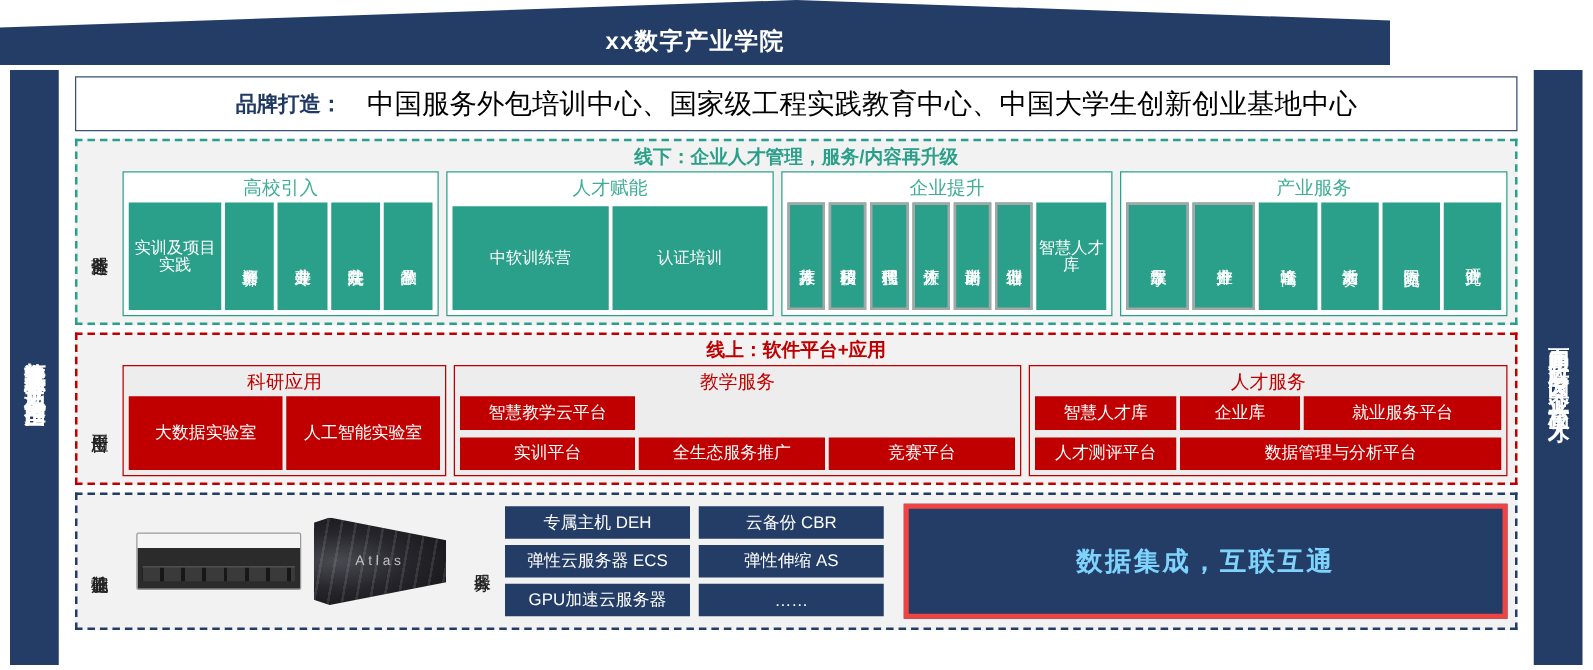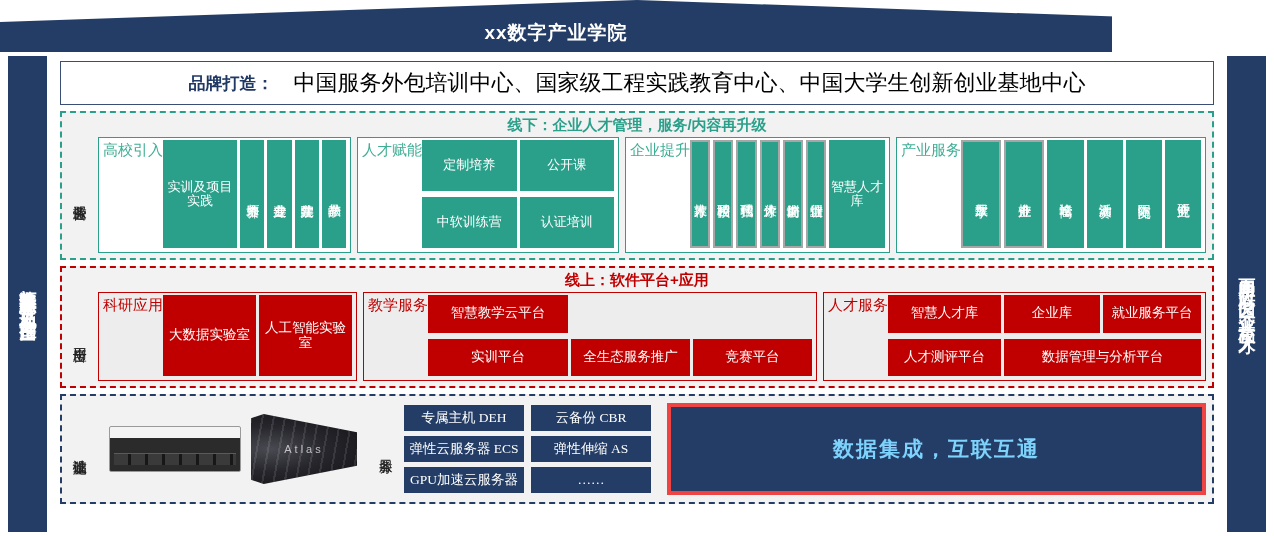--- a/index.html
+++ b/index.html
@@ -68,21 +68,21 @@
 
   
   .vlabel {
     writing-mode: vertical-rl; text-orientation: upright;
     font-size: 14px; line-height: 1.05; color: #222;
     display: flex; align-items: center; justify-content: center;
     width: 24px; flex: 0 0 24px; letter-spacing: 0px; white-space: nowrap;
   }
 
   
-  .group { border: 1px solid; display: flex; flex-direction: row; padding: 2px 4px 4px 4px; }
+  .group { border: 1px solid; display: flex; flex-direction: column; padding: 2px 4px 4px 4px; }
   .group.green { border-color: #2AA08A; background: #ffffff; }
   .group.red   { border-color: #C00000; background: #EDEDED; }
   .group-title { text-align: center; font-size: 15px; padding: 1px 0 2px 0; }
   .group.green > .group-title { color: #3FAE95; }
   .group.red   > .group-title { color: #C00000; }
 
   .tiles { display: flex; gap: 3px; flex: 1 1 auto; }
   .trow { display: flex; gap: 3px; width: 100%; flex: 1 1 0; }
 
   .tile {
@@ -120,22 +120,22 @@
   }
   .atlas-word {
     position: relative; color: #d8d8dc; font-size: 11px; letter-spacing: 3px;
     font-family: "Liberation Sans", sans-serif; opacity: .85;
   }
 
   .cloud-tiles { display: flex; gap: 7px; }
   .cloud-col { display: flex; flex-direction: column; gap: 5px; }
   .cloud-tile {
     background: #243D66; color: #fff; font-size: 13.5px;
-    width: 120px; height: 26px;
-    display: flex; align-items: center; justify-content: center; font-family: Liberation Serif, serif;
+    width: 148px; height: 26px;
+    display: flex; align-items: center; justify-content: center;
   }
   .integration {
     flex: 1 1 auto; margin-left: 10px; height: 92px;
     background: #243D66; color: #7dd3fc; border: 4px solid #ef4444;
     display: flex; align-items: center; justify-content: center;
     font-size: 21px; font-weight: bold; letter-spacing: 2px;
   }
 </style>
 </head>
 <body>
@@ -187,24 +187,20 @@
             <div class="tile green vert" style="flex:1">师资培养</div>
             <div class="tile green vert" style="flex:1">共建专业</div>
             <div class="tile green vert" style="flex:1">共建学院</div>
             <div class="tile green vert" style="flex:1">教学产品</div>
           </div>
         </div>
 
         <div class="group green" style="flex:0 0 262px">
           <div class="group-title">人才赋能</div>
           <div class="tiles" style="flex-direction:column">
-            <div class="trow">
-              <div class="tile green" style="flex:1">定制培养</div>
-              <div class="tile green" style="flex:1">公开课</div>
-            </div>
             <div class="trow" style="margin-top:3px">
               <div class="tile green" style="flex:1">中软训练营</div>
               <div class="tile green" style="flex:1">认证培训</div>
             </div>
           </div>
         </div>
 
         <div class="group green" style="flex:0 0 265px">
           <div class="group-title">企业提升</div>
           <div class="tiles">

